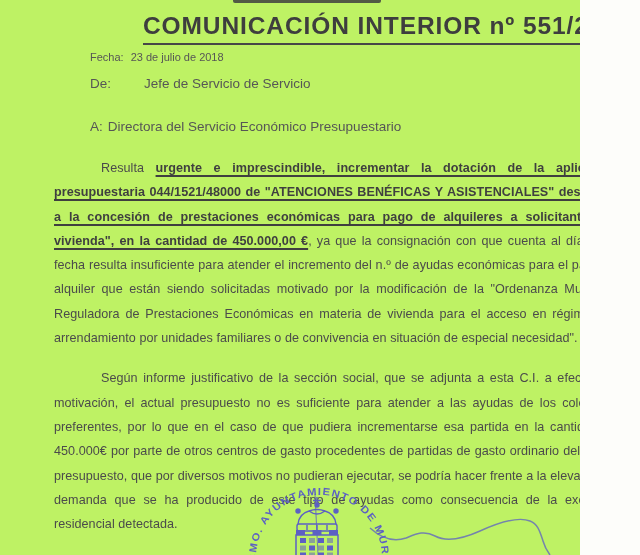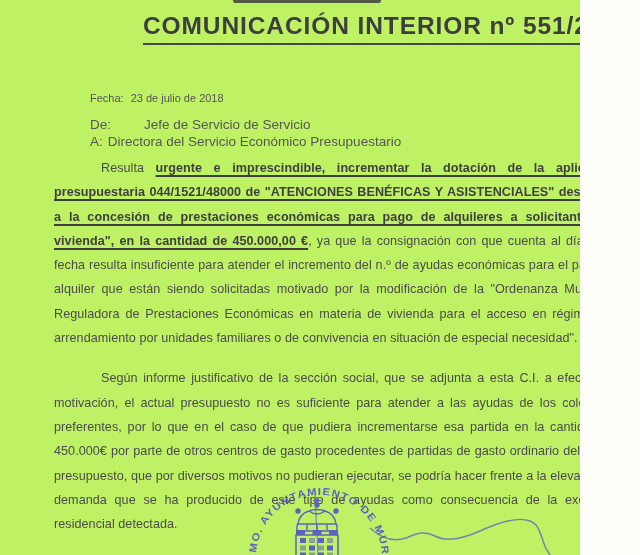--- a/index.html
+++ b/index.html
@@ -7,27 +7,27 @@
        font-family:"Liberation Sans","DejaVu Sans",sans-serif;}
   .page{position:relative;width:580px;height:555px;background:#bef264;overflow:hidden;}
 
   .top-artifact{position:absolute;left:233px;top:0;width:148px;height:3px;
        background:#3f3f3f;border-radius:0 0 2px 2px;opacity:.85;}
 
   .title{position:absolute;left:143px;top:12px;margin:0;white-space:nowrap;
        font-size:24.5px;font-weight:bold;letter-spacing:0.9px;color:#3e3e3e;}
   .title .title-text{display:inline-block;border-bottom:2.5px solid #474747;padding-bottom:3px;}
 
-  .meta{position:absolute;color:#565656;margin-top:41px;}
+  .meta{position:absolute;color:#565656;}
   .meta .label{display:inline-block;}
   .meta-fecha{left:90px;top:51px;font-size:11px;}
   .meta-fecha .value{margin-left:7px;}
   .meta-de{left:90px;top:76px;font-size:13.5px;}
   .meta-de .value{margin-left:33px;}
-  .meta-a{left:90px;top:93px;font-size:13.5px;}
+  .meta-a{left:90px;top:119px;font-size:13.5px;}
   .meta-a .value{margin-left:5px;}
 
   .docbody{position:absolute;left:38px;top:140px;width:596px;
        font-size:12.6px;line-height:24.3px;text-align:justify;
        color:#4b4b4b;letter-spacing:0.05px;}
   .docbody p{margin:16px;text-indent:47px;}
   .emph{font-weight:bold;color:#3f3f3f;text-decoration:underline;
        text-decoration-thickness:1.5px;text-underline-offset:3px;}
 
   .stamp{position:absolute;left:230px;top:484px;pointer-events:none;}

